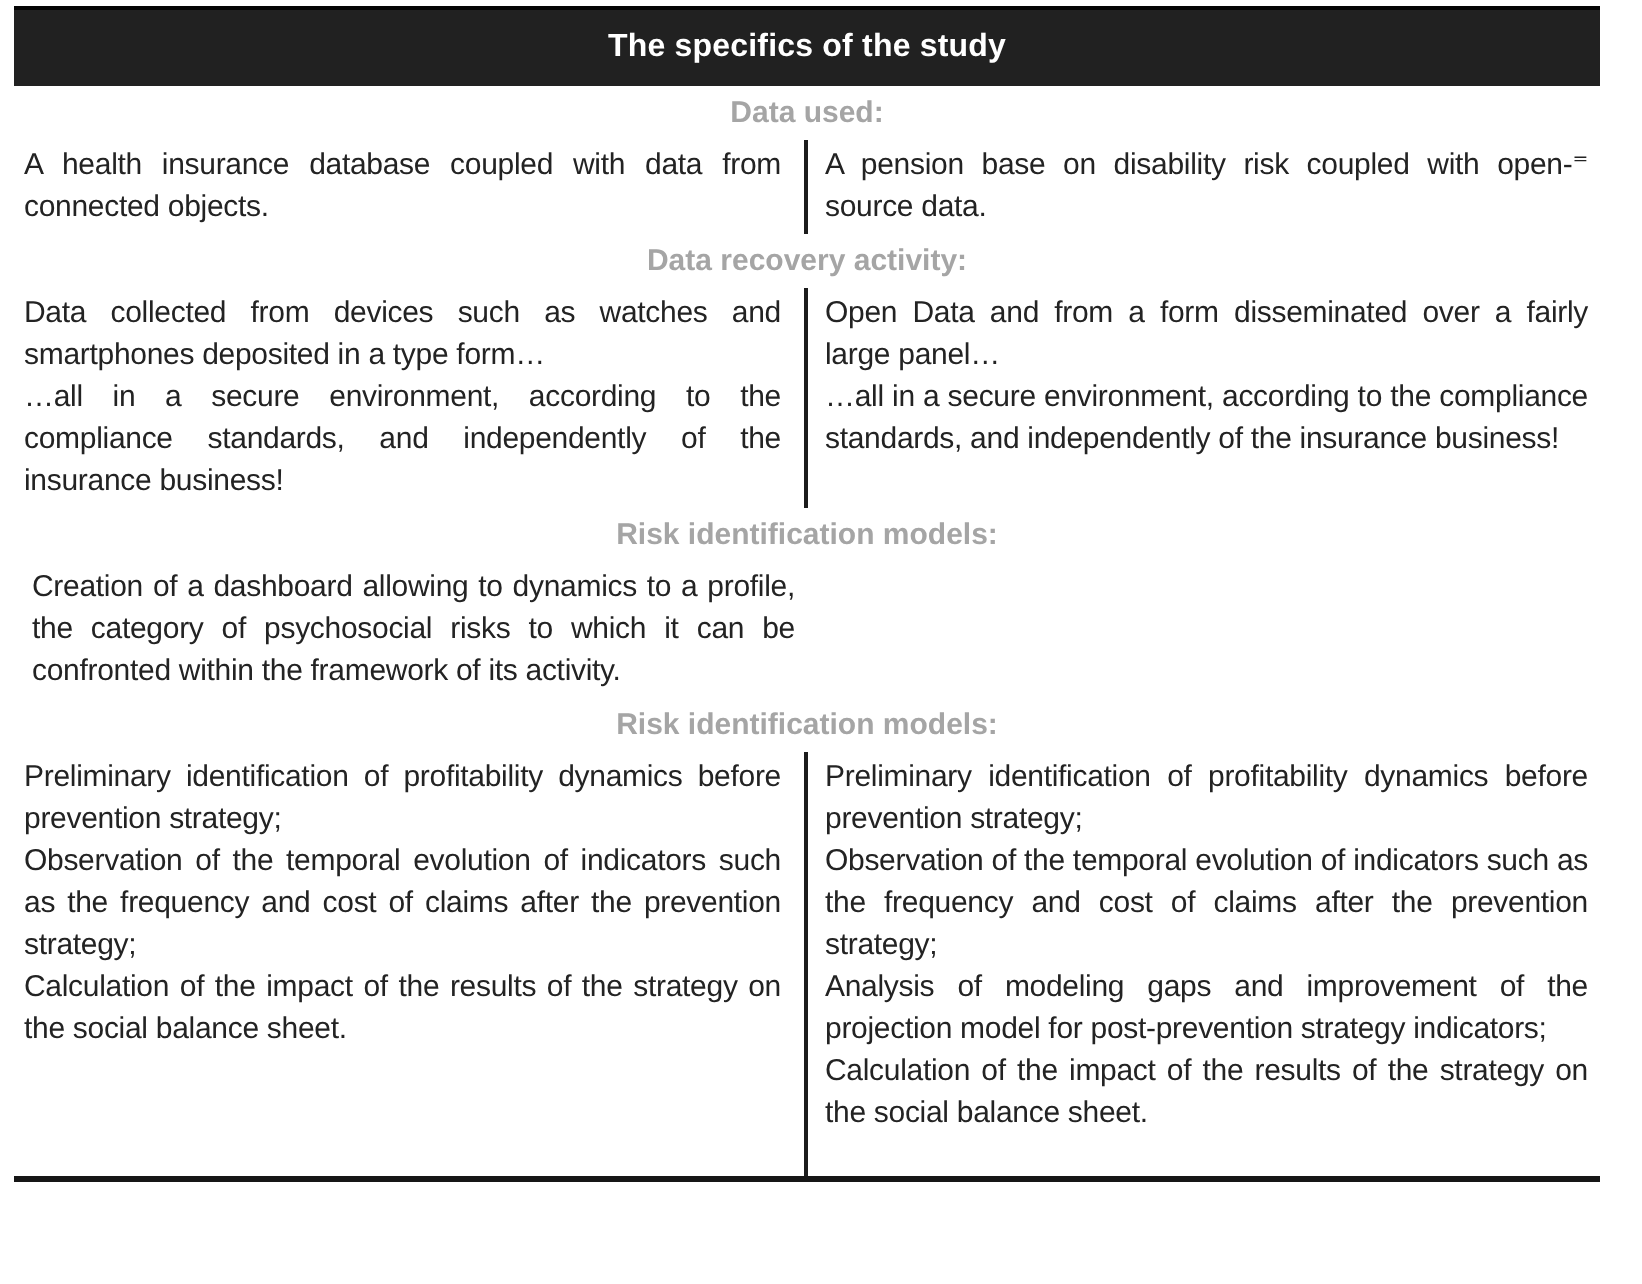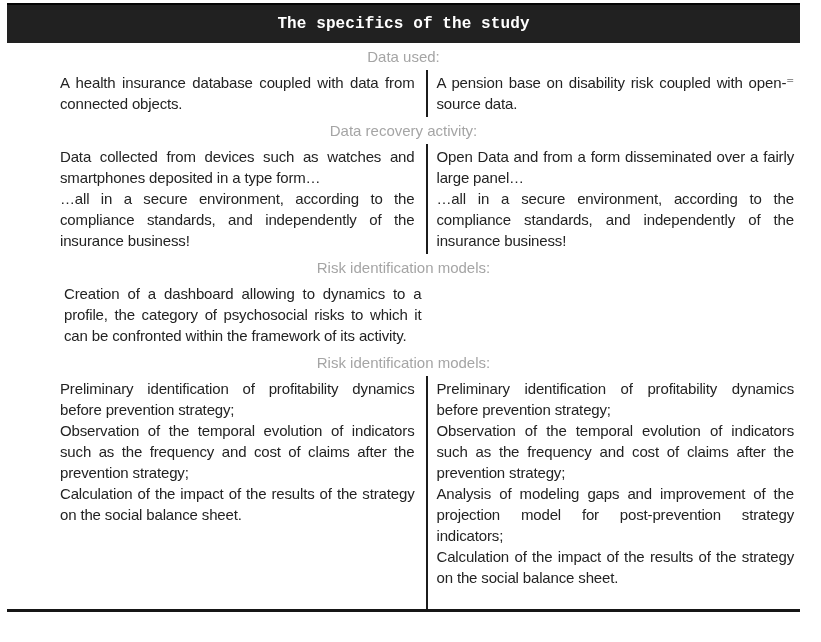--- a/index.html
+++ b/index.html
@@ -28,34 +28,32 @@
     border-top: 2px solid #050505;
     background: #212121;
     color: #ffffff;
     height: 38px;
     display: flex;
     align-items: center;
     justify-content: center;
     font-size: 16px;
     font-weight: bold;
     letter-spacing: 0.1px;
-    font-family: Liberation Mono, monospace;
   }
   .section-header {
     text-align: center;
     color: #a5a5a5;
-    font-weight: normal;
+    font-weight: bold;
     font-size: 15px;
     line-height: 20px;
     padding: 4px 0 3px 0;
   }
   .row {
     display: flex;
     align-items: stretch;
-    margin-left: 48px;
   }
   .cell {
     width: 50%;
     box-sizing: border-box;
     font-size: 15px;
     line-height: 21px;
     color: #232323;
     text-align: justify;
     letter-spacing: -0.15px;
     padding: 2px 6px 3px 5px;

